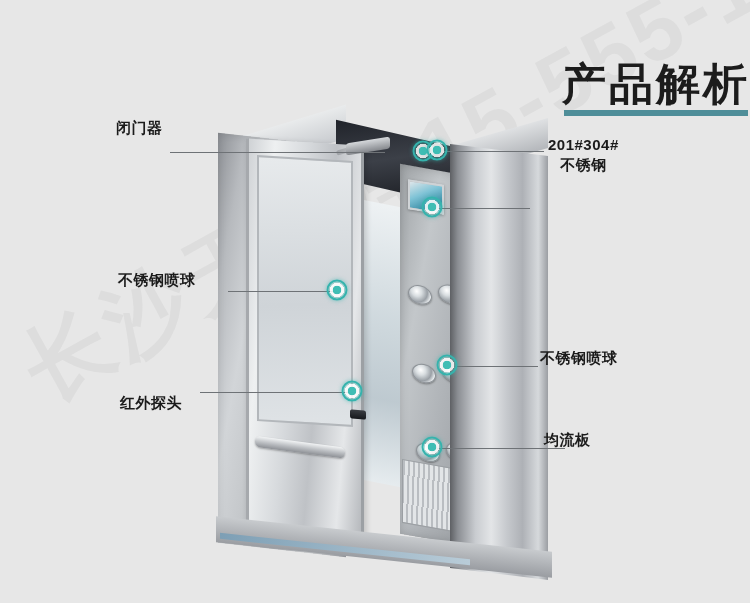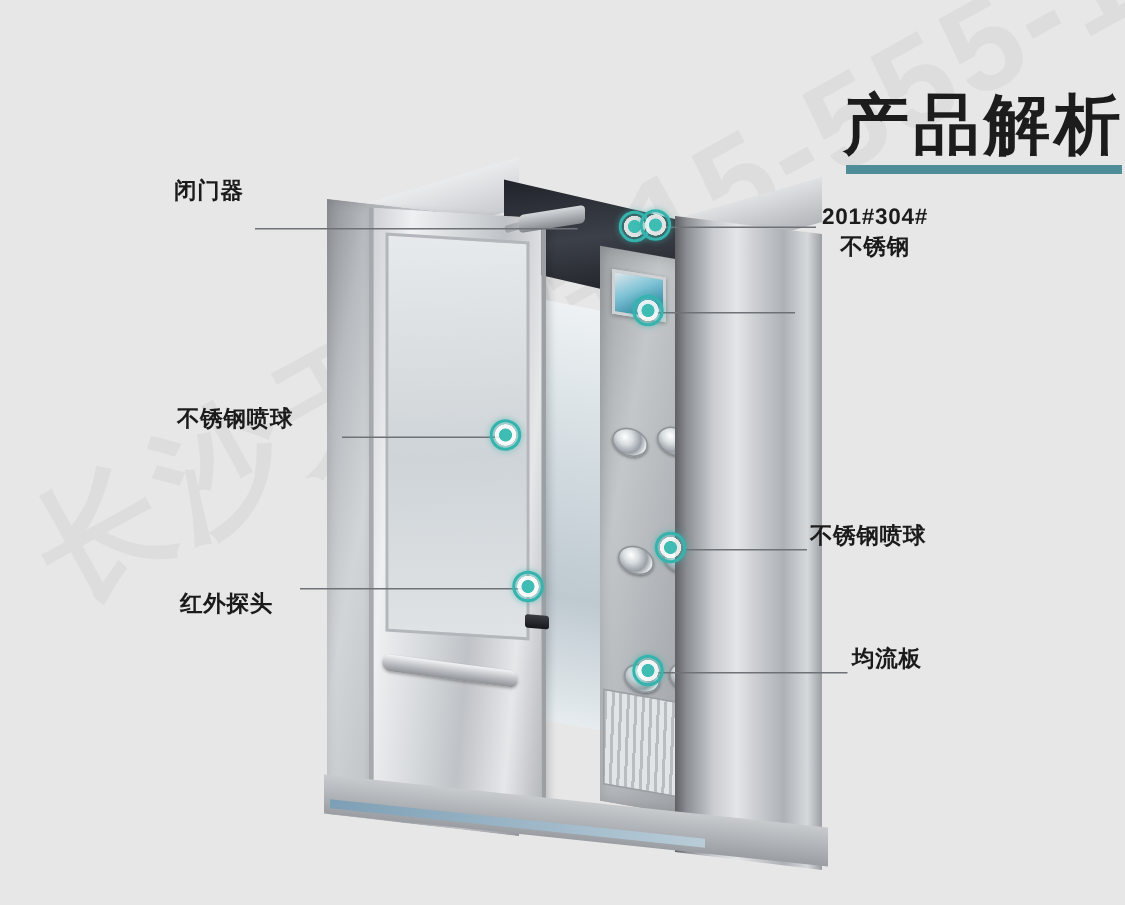--- a/index.html
+++ b/index.html
@@ -228,17 +228,17 @@
   <div class="leader" style="left:444px;top:151px;width:100px"></div>
   <div class="marker" style="left:437px;top:150px"></div>
 
   <div class="leader" style="left:438px;top:208px;width:92px"></div>
   <div class="marker" style="left:432px;top:207px"></div>
 
   <div class="label" style="left:540px;top:348px">不锈钢喷球</div>
   <div class="leader" style="left:452px;top:366px;width:86px"></div>
   <div class="marker" style="left:447px;top:365px"></div>
 
-  <div class="label" style="left:568px;top:430px">均流板</div>
+  <div class="label" style="left:544px;top:430px">均流板</div>
   <div class="leader" style="left:437px;top:448px;width:128px"></div>
   <div class="marker" style="left:432px;top:447px"></div>
 
 </div>
 
 </body></html>

